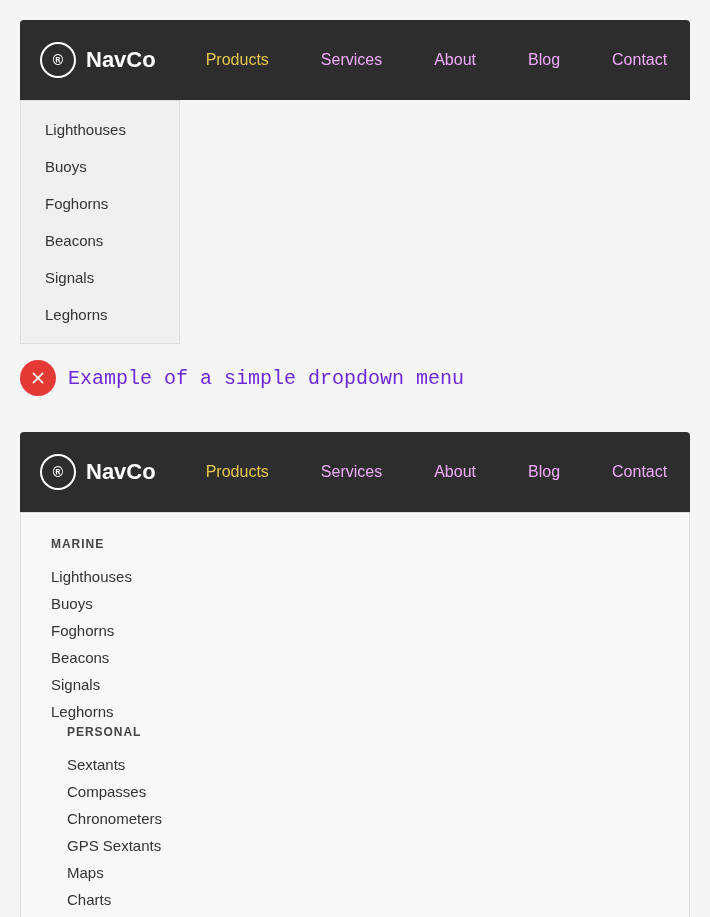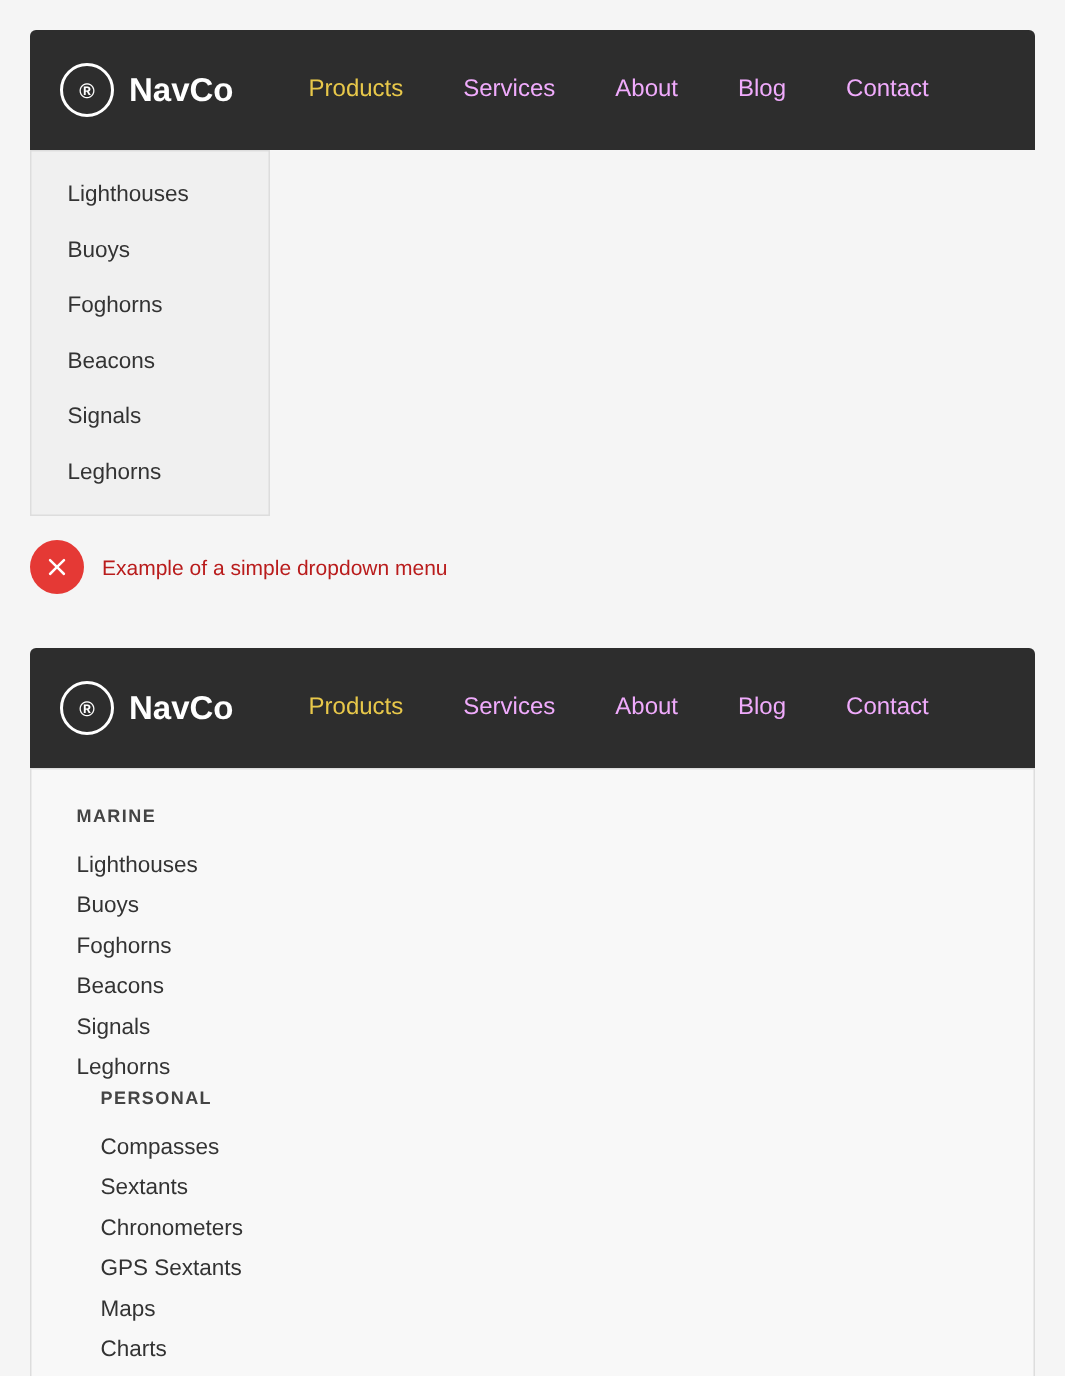--- a/index.html
+++ b/index.html
@@ -42,21 +42,21 @@
       display: flex;
       align-items: center;
       justify-content: center;
       font-size: 14px;
       color: white;
     }
 
     .nav-links {
       display: flex;
       align-items: center;
-      gap: 0;
+      gap: 12px;
       list-style: none;
     }
 
     .nav-links li a {
       display: block;
       padding: 10px 20px;
       color: #f0abfc;
       text-decoration: none;
       font-size: 16px;
     }
@@ -78,22 +78,23 @@
       color: #333;
       text-decoration: none;
       font-size: 15px;
     }
 
     .example-label {
       display: flex;
       align-items: center;
       gap: 12px;
       padding: 16px 20px;
-      font-size: 14px;
-      color: #b91c1c;
+      font-size: 20px;
+      color: #6d28d9;
+      font-family: Liberation Mono, monospace;
     }
 
     .icon-circle {
       width: 36px;
       height: 36px;
       border-radius: 50%;
       display: flex;
       align-items: center;
       justify-content: center;
       flex-shrink: 0;
@@ -264,22 +265,22 @@
       <div class="mega-col-header">MARINE</div>
       <a href="#">Lighthouses</a>
       <a href="#">Buoys</a>
       <a href="#">Foghorns</a>
       <a href="#">Beacons</a>
       <a href="#">Signals</a>
       <a href="#">Leghorns</a>
     </div>
     <div class="mega-col">
       <div class="mega-col-header">PERSONAL</div>
+      <a href="#">Sextants</a>
       <a href="#">Compasses</a>
-      <a href="#">Sextants</a>
       <a href="#">Chronometers</a>
       <a href="#">GPS Sextants</a>
       <a href="#">Maps</a>
       <a href="#">Charts</a>
     </div>
   </div>
 </div>
 
 <div class="example-label">
   <div class="icon-circle good">

